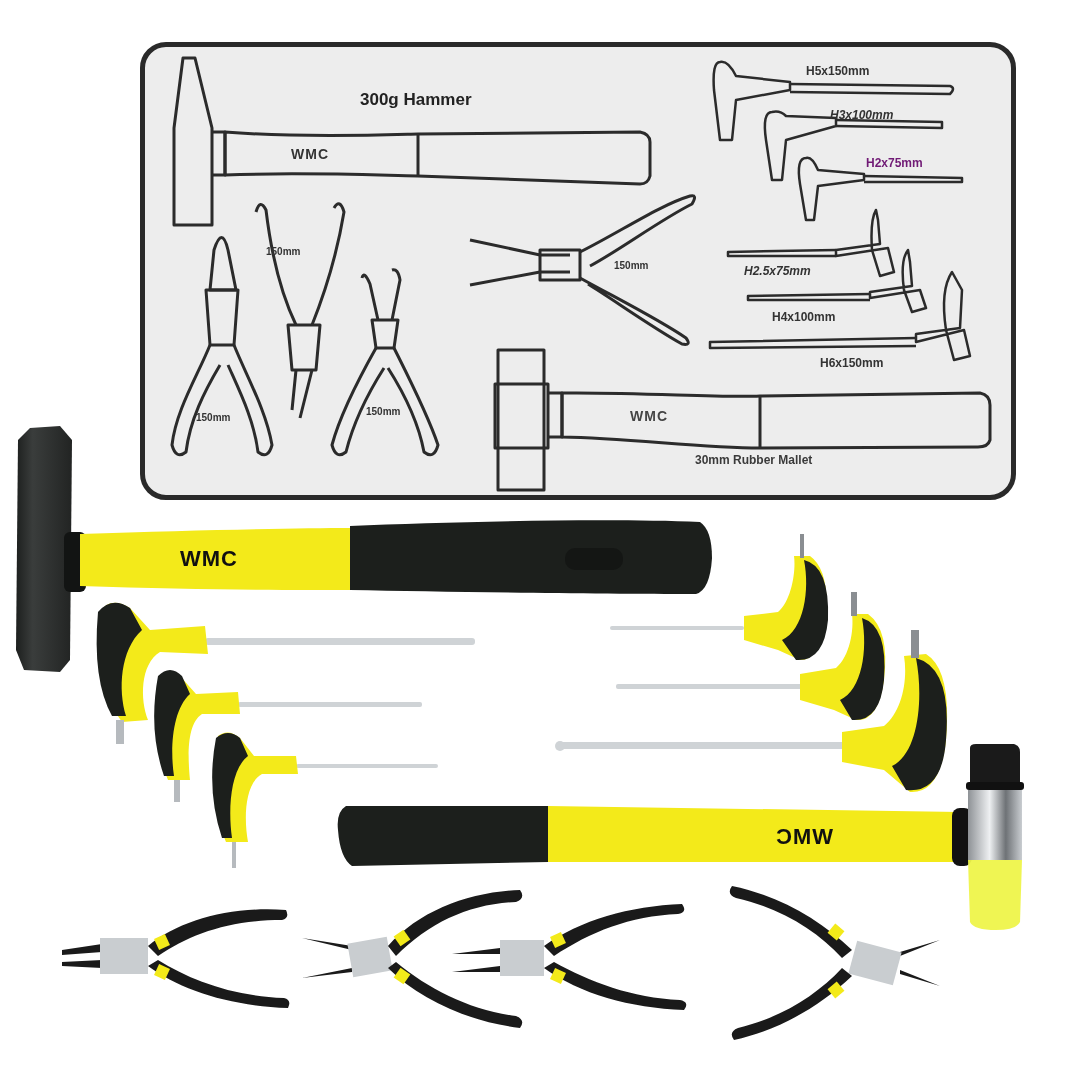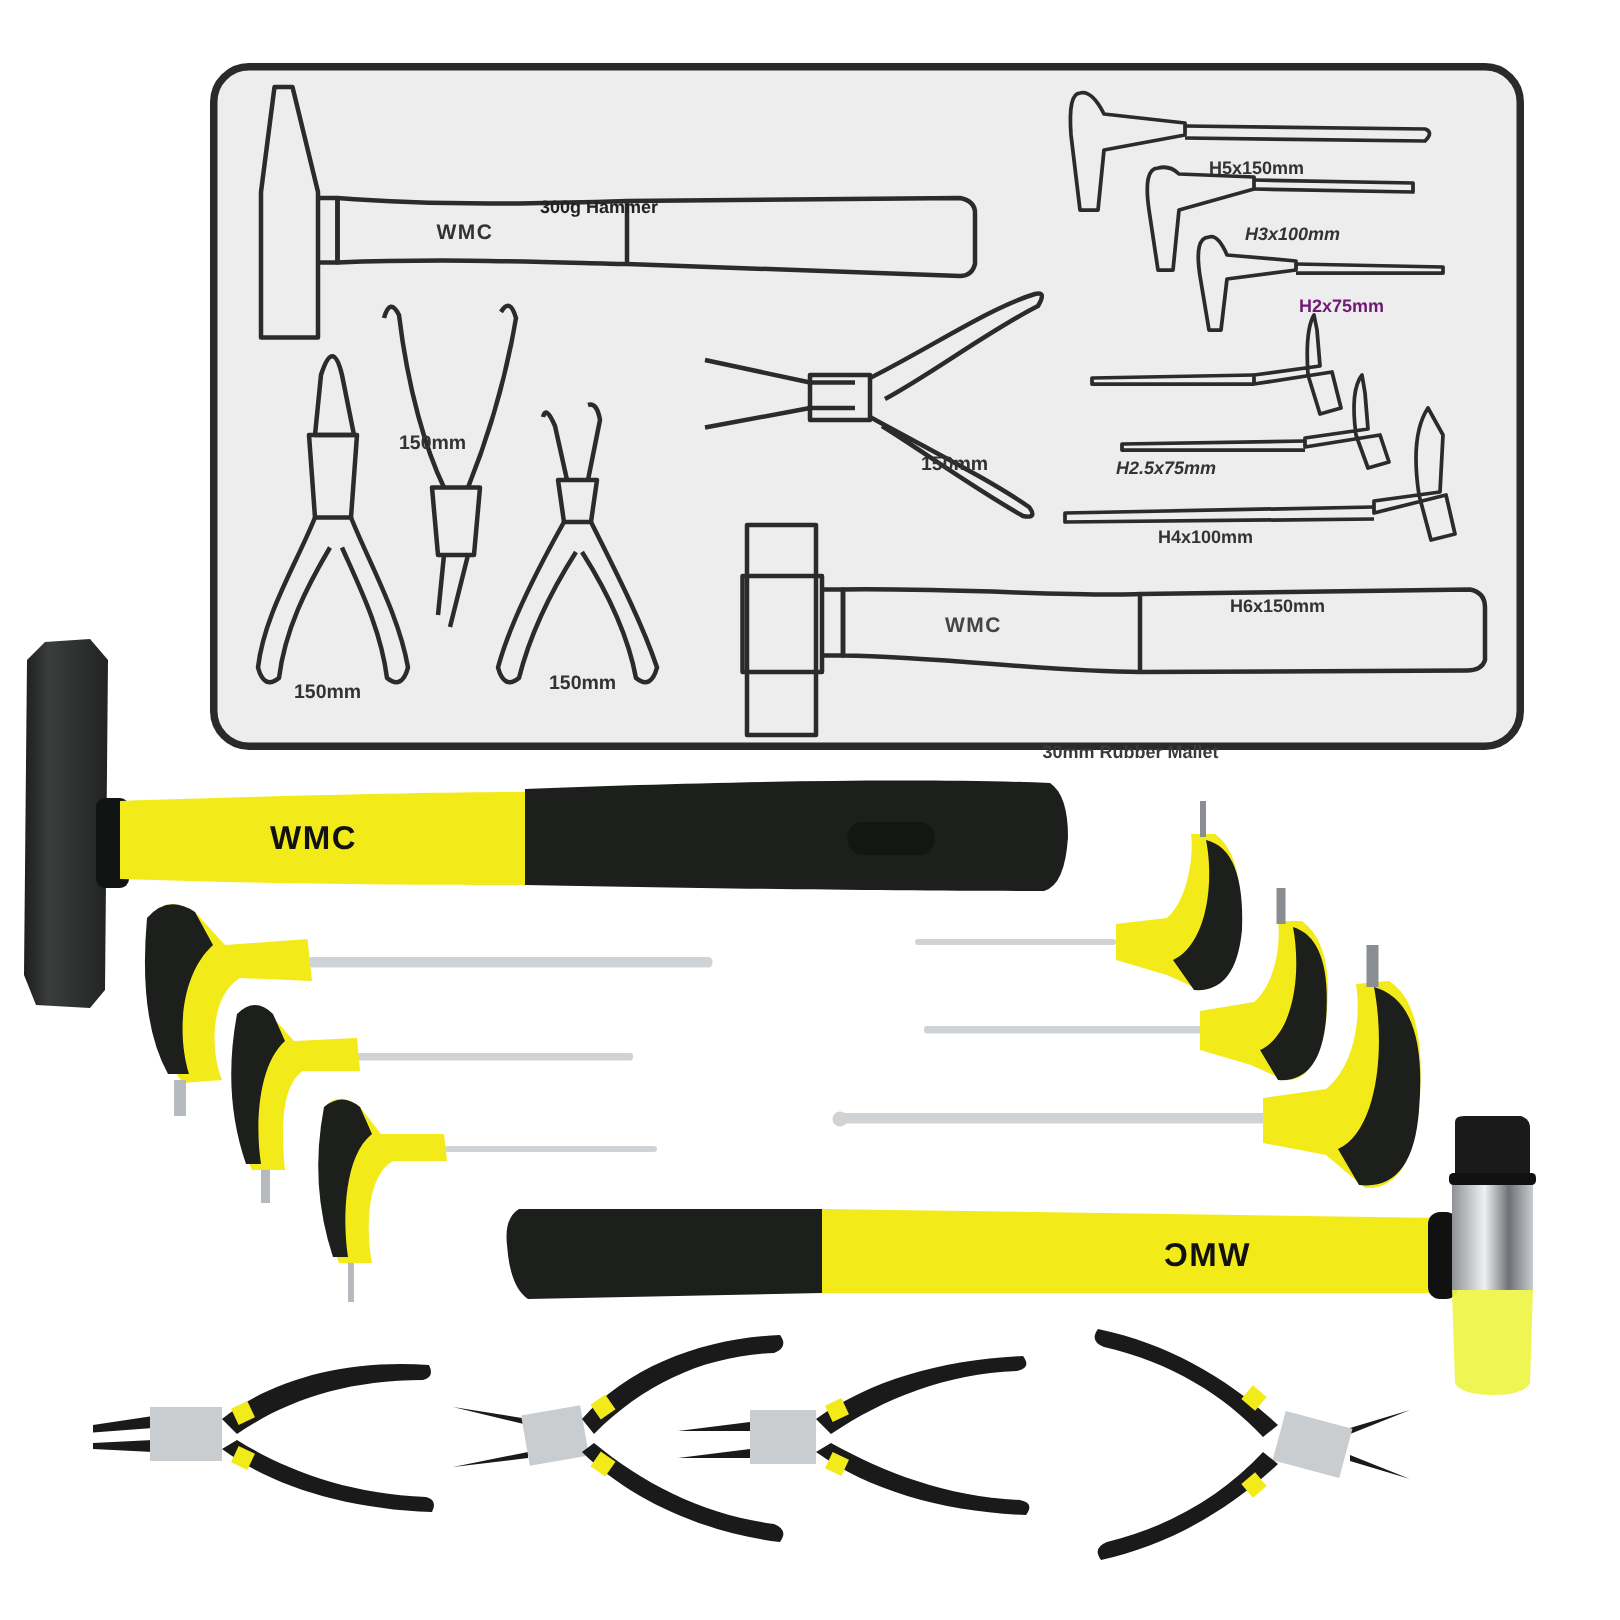--- a/index.html
+++ b/index.html
@@ -2,25 +2,25 @@
 <html><head>
 <meta charset="utf-8">
 <style>
   html, body { margin:0; padding:0; background:#ffffff; }
   body { width:1080px; height:1080px; position:relative; overflow:hidden;
          font-family:"Liberation Sans", sans-serif; }
   .stage { position:absolute; left:0; top:0; width:1080px; height:1080px; }
   .tray { position:absolute; left:140px; top:42px; width:876px; height:458px;
           background:#ededed; border:5px solid #2a2a2a; border-radius:26px;
           box-sizing:border-box; }
-  .tray-label { position:absolute; font-weight:bold; color:#222; white-space:nowrap;margin-top:41px; }
-  .lbl-hammer { left:360px; top:90px; font-size:12px; }
+  .tray-label { position:absolute; font-weight:bold; color:#222; white-space:nowrap; }
+  .lbl-hammer { left:360px; top:90px; font-size:17px; }
   .lbl-mallet { left:695px; top:453px; font-size:12px; color:#3a3a3a; }
   .lbl-sm { font-size:12px; color:#333; }
-  .lbl-mid { font-size:13px; color:#333; }
+  .lbl-mid { font-size:10px; color:#333; }
   svg { position:absolute; left:0; top:0; }
   .brand { position:absolute; font-weight:bold; color:#111; letter-spacing:1px; }
 </style>
 </head>
 <body>
 
 <div class="stage">
 
   <div class="tray"></div>
 

